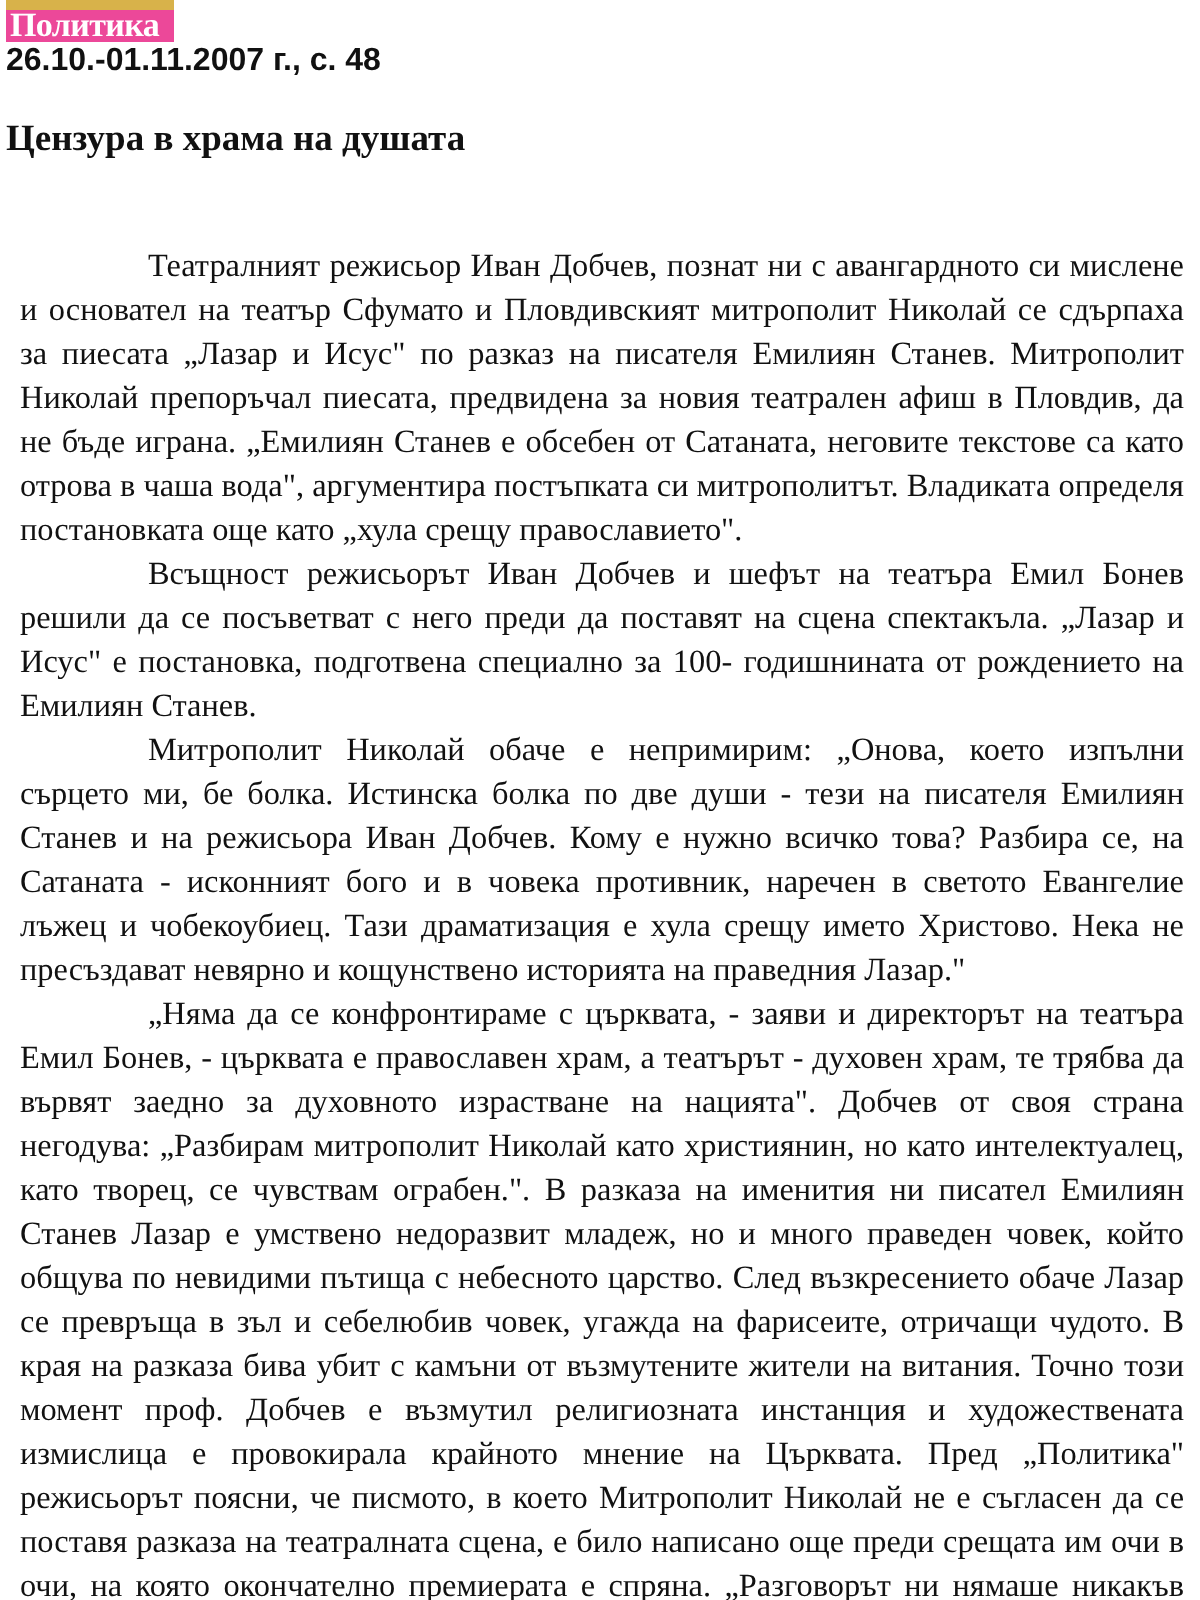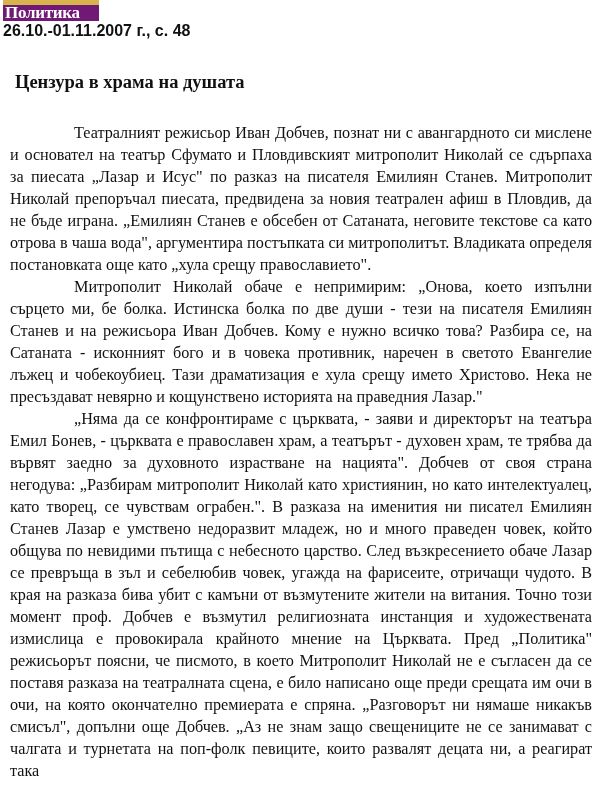--- a/index.html
+++ b/index.html
@@ -1,22 +1,22 @@
 <!DOCTYPE html>
 <html><head>
 <meta charset="utf-8">
 <style>
   html, body { margin: 0; padding: 0; background: #ffffff; }
   body {
     width: 600px; height: 800px; overflow: hidden; position: relative;
     font-family: "DejaVu Serif", "Liberation Serif", serif; color: #111;
   }
   .logo {
-    position: absolute; left: 3px; top: 0; width: 96px; height: 21px;
-    background: #701a75; overflow: hidden;
+    position: absolute; left: 3px; top: 0; width: 84px; height: 21px;
+    background: #ec4899; overflow: hidden;
   }
   .logo .stripe { position: absolute; left: 0; top: 0; width: 100%; height: 5px; background: #d8b24a; }
   .logo .name {
     position: absolute; left: 2px; top: 4px; font-family: "Liberation Serif", serif;
     font-weight: bold; font-size: 17px; color: #fff; letter-spacing: -0.3px; line-height: 17px;
   }
   .dateline {
     position: absolute; left: 3px; top: 21px; font-family: Liberation Sans, sans-serif;
     font-weight: bold; font-size: 16px; line-height: 20px;
   }
@@ -34,19 +34,20 @@
 </head>
 <body>
 
 <div class="logo">
   <div class="stripe"></div>
   <div class="name">Политика</div>
 </div>
 
 <div class="dateline">26.10.-01.11.2007 г., с. 48</div>
 
-<h1 class="title" style="margin:12px;font-family:Liberation Serif, serif;">Цензура в храма на душата</h1>
+<h1 class="title" style="margin:0;font-family:Liberation Serif, serif;">Цензура в храма на душата</h1>
 
 <div class="article">
   <p>Театралният режисьор Иван Добчев, познат ни с авангардното си мислене и основател на театър Сфумато и Пловдивският митрополит Николай се сдърпаха за пиесата „Лазар и Исус" по разказ на писателя Емилиян Станев. Митрополит Николай препоръчал пиесата, предвидена за новия театрален афиш в Пловдив, да не бъде играна. „Емилиян Станев е обсебен от Сатаната, неговите текстове са като отрова в чаша вода", аргументира постъпката си митрополитът. Владиката определя постановката още като „хула срещу православието".</p>
+  <p>Всъщност режисьорът Иван Добчев и шефът на театъра Емил Бонев решили да се посъветват с него преди да поставят на сцена спектакъла. „Лазар и Исус" е постановка, подготвена специално за 100- годишнината от рождението на Емилиян Станев.</p>
   <p>Митрополит Николай обаче е непримирим: „Онова, което изпълни сърцето ми, бе болка. Истинска болка по две души - тези на писателя Емилиян Станев и на режисьора Иван Добчев. Кому е нужно всичко това? Разбира се, на Сатаната - исконният бого и в човека противник, наречен в светото Евангелие лъжец и чобекоубиец. Тази драматизация е хула срещу името Христово. Нека не пресъздават невярно и кощунствено историята на праведния Лазар."</p>
   <p>„Няма да се конфронтираме с църквата, - заяви и директорът на театъра Емил Бонев, - църквата е православен храм, а театърът - духовен храм, те трябва да вървят заедно за духовното израстване на нацията". Добчев от своя страна негодува: „Разбирам митрополит Николай като християнин, но като интелектуалец, като творец, се чувствам ограбен.". В разказа на именития ни писател Емилиян Станев Лазар е умствено недоразвит младеж, но и много праведен човек, който общува по невидими пътища с небесното царство. След възкресението обаче Лазар се превръща в зъл и себелюбив човек, угажда на фарисеите, отричащи чудото. В края на разказа бива убит с камъни от възмутените жители на витания. Точно този момент проф. Добчев е възмутил религиозната инстанция и художествената измислица е провокирала крайното мнение на Църквата. Пред „Политика" режисьорът поясни, че писмото, в което Митрополит Николай не е съгласен да се поставя разказа на театралната сцена, е било написано още преди срещата им очи в очи, на която окончателно премиерата е спряна. „Разговорът ни нямаше никакъв смисъл", допълни още Добчев. „Аз не знам защо свещениците не се занимават с чалгата и турнетата на поп-фолк певиците, които развалят децата ни, а реагират така</p>
 </div>
 
 </body></html>

